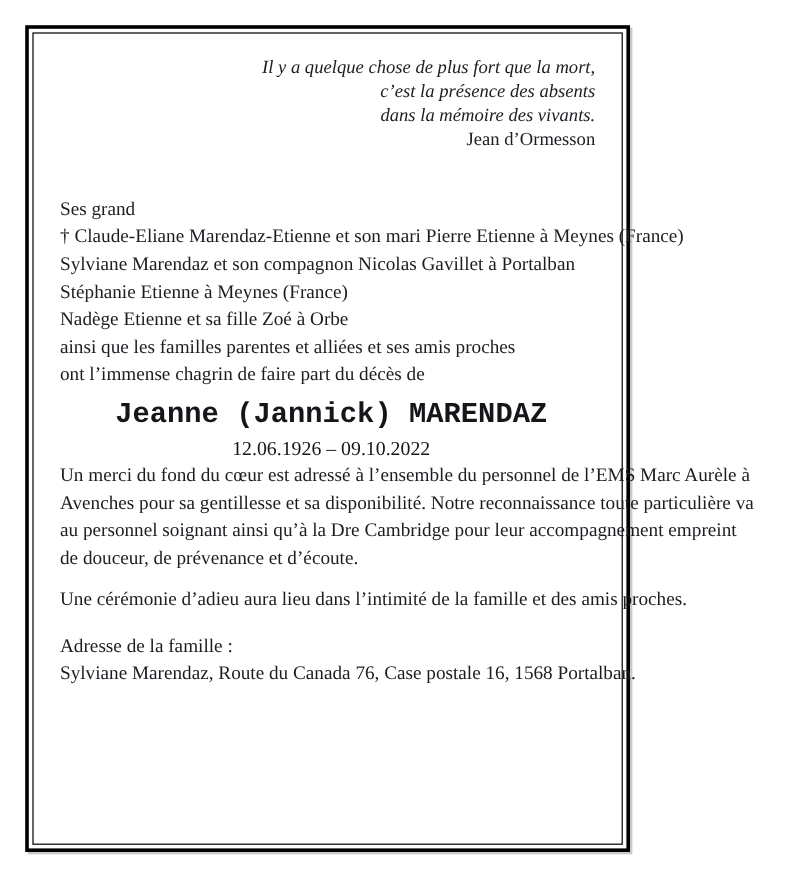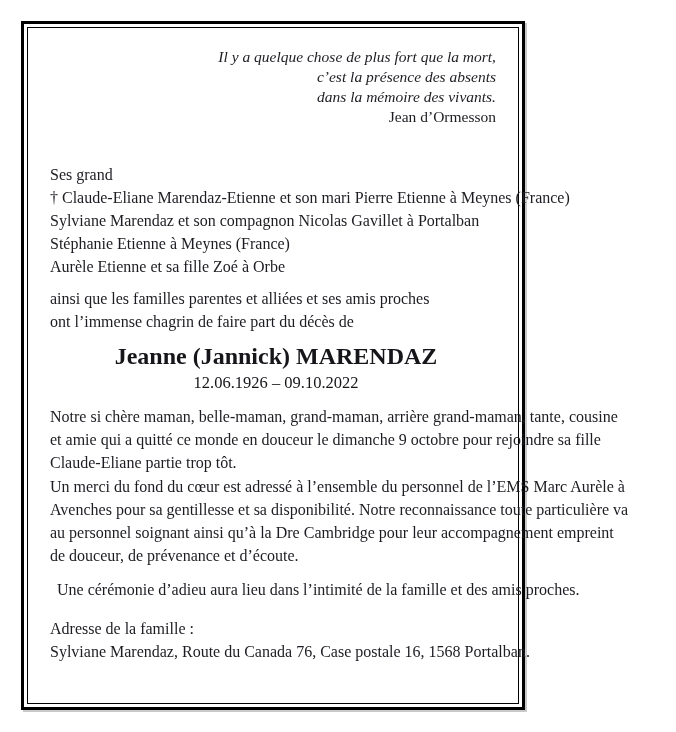--- a/index.html
+++ b/index.html
@@ -47,46 +47,46 @@
   }
   .quote-attribution {
     font-style: normal;
     line-height: 20px;
   }
   .family-list {
     margin-top: 36px;
     width: 580px;
   }
   .announcement {
-    margin-top: 9px;
     width: 580px;
   }
   .deceased-name {
     margin: 8px 0 0 0;
     font-size: 24px;
     line-height: 30px;
     font-weight: bold;
     text-align: center;
     color: #15151a;
+    font-family: Liberation Mono, monospace;
   }
   .deceased-dates {
     margin-top: 2px;
     font-size: 16.5px;
     line-height: 20px;
     font-weight: normal;
     text-align: center;
     color: #15151a;
   }
   p.para {
     width: 580px;
     margin: 0;
   }
   p.para.tribute  { margin-top: 12px; }
   p.para.thanks   { margin-top: 1px; }
-  p.para.ceremony { margin-top: 11px; margin-left: 7px; }
+  p.para.ceremony { margin-top: 11px; }
   .address-block {
     margin-top: 16px;
     width: 580px;
   }
   .bold { font-weight: normal; }
 </style>
 </head>
 <body>
 
 <div class="page">
@@ -101,32 +101,31 @@
               <div class="quote-line">dans la mémoire des vivants.</div>
             </div>
           <div class="quote-attribution">Jean d’Ormesson</div>
         </div>
 
         <div class="family-list">
             <div class="family-line">Ses grand</div>
             <div class="family-line">† Claude-Eliane Marendaz-Etienne et son mari Pierre Etienne à Meynes (France)</div>
             <div class="family-line">Sylviane Marendaz et son compagnon Nicolas Gavillet à Portalban</div>
             <div class="family-line">Stéphanie Etienne à Meynes (France)</div>
-            <div class="family-line">Aurèle Etienne et sa fille Zoé à Orbe</div>
+            <div class="family-line">Nadège Etienne et sa fille Zoé à Orbe</div>
           </div>
 
         <div class="announcement">
             <div class="announcement-line">ainsi que les familles parentes et alliées et ses amis proches</div>
             <div class="announcement-line">ont l’immense chagrin de faire part du décès de</div>
           </div>
 
         <div class="deceased-name">Jeanne (Jannick) MARENDAZ</div>
         <div class="deceased-dates">12.06.1926 – 09.10.2022</div>
 
-        <p class="para tribute">Notre si chère maman, belle-maman, grand-maman, arrière grand-maman, tante, cousine et amie qui a quitté ce monde en douceur le dimanche 9 octobre pour rejoindre sa fille Claude-Eliane partie trop tôt.</p>
         <p class="para thanks">Un merci du fond du cœur est adressé à l’ensemble du personnel de l’EMS Marc Aurèle à Avenches pour sa gentillesse et sa disponibilité. Notre reconnaissance toute particulière va au personnel soignant ainsi qu’à la Dre Cambridge pour leur accompagnement empreint de douceur, de prévenance et d’écoute.</p>
         <p class="para ceremony">Une cérémonie d’adieu aura lieu dans l’intimité de la famille et des amis proches.</p>
 
         <div class="address-block">
           <div class="address-label">Adresse de la famille :</div>
           <div class="address-line"><span>Sylviane Marendaz, Route du Canada 76, Case postale 16, 1568 </span><span class="bold">Portalban</span><span>.</span></div>
         </div>
 
       </div>
     </div>

